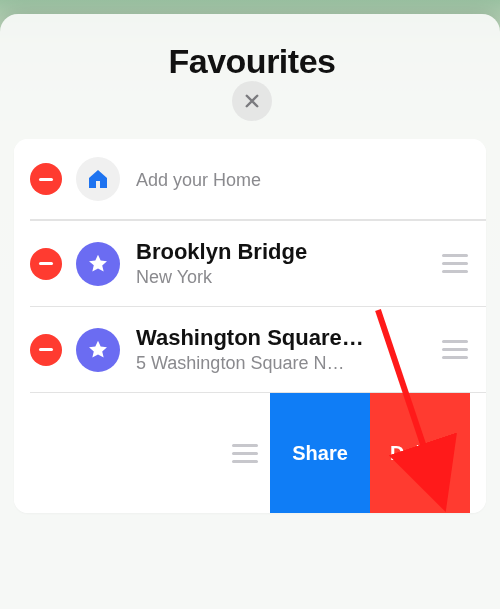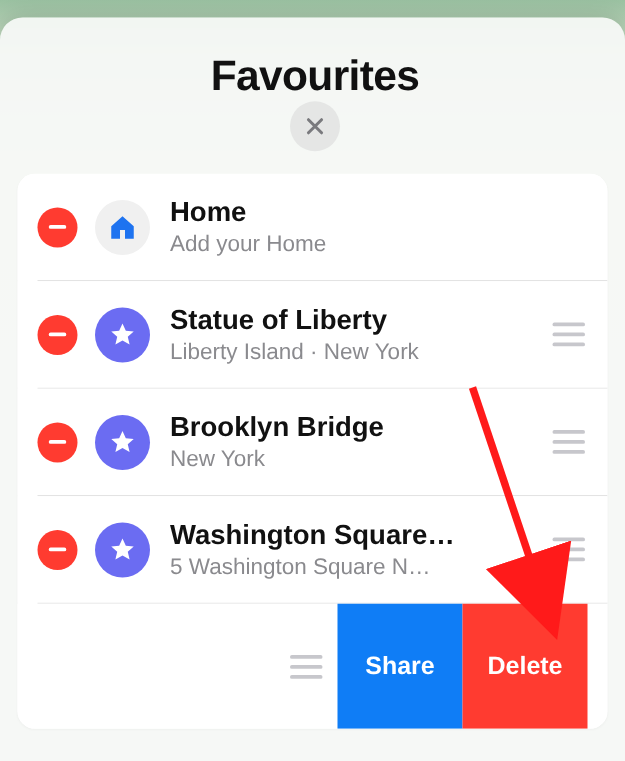--- a/index.html
+++ b/index.html
@@ -111,21 +111,21 @@
     width: calc(100% + 205px);
   }
   .row.swiped .textcol { margin-left: 0; }
   .swipe-actions {
     display: flex;
     flex-shrink: 0;
     margin-left: 10px;
   }
   .swipe-btn {
     width: 100px;
-    height: 100px;
+    height: 120px;
     margin-top: -18px;
     margin-bottom: -18px;
     display: flex;
     align-items: center;
     justify-content: center;
     font-size: 20px;
     font-weight: 600;
     color: #fff;
     cursor: pointer;
   }
@@ -159,45 +159,25 @@
     <div class="row">
       <div class="remove">
           <div class="bar"></div>
         </div>
       <div class="icon-disc icon-home-bg">
         <svg width="24" height="24" viewBox="0 0 24 24">
             <path d="M3 11 L12 3 L21 11 V21 H14 V14 H10 V21 H3 Z" fill="#1e73f0"></path>
           </svg>
       </div>
       <div class="textcol">
-        <div class="row-title">Home</div>
         <div class="row-sub">Add your Home</div>
       </div>
     </div>
     <div class="sep"></div>
 
-    <div class="row">
-      <div class="remove">
-          <div class="bar"></div>
-        </div>
-      <div class="icon-disc icon-star-bg">
-        <svg width="22" height="22" viewBox="0 0 24 24">
-            <path d="M12 2l2.9 6.3 6.9.6-5.2 4.6 1.6 6.8L12 16.9 5.8 20.3l1.6-6.8L2.2 8.9l6.9-.6z" fill="#fff"></path>
-          </svg>
-      </div>
-      <div class="textcol">
-        <div class="row-title">Statue of Liberty</div>
-        <div class="row-sub">Liberty Island · New York</div>
-      </div>
-      <div class="drag">
-          <span></span>
-          <span></span>
-          <span></span>
-        </div>
-    </div>
     <div class="sep"></div>
 
     <div class="row">
       <div class="remove">
           <div class="bar"></div>
         </div>
       <div class="icon-disc icon-star-bg">
         <svg width="22" height="22" viewBox="0 0 24 24">
             <path d="M12 2l2.9 6.3 6.9.6-5.2 4.6 1.6 6.8L12 16.9 5.8 20.3l1.6-6.8L2.2 8.9l6.9-.6z" fill="#fff"></path>
           </svg>

